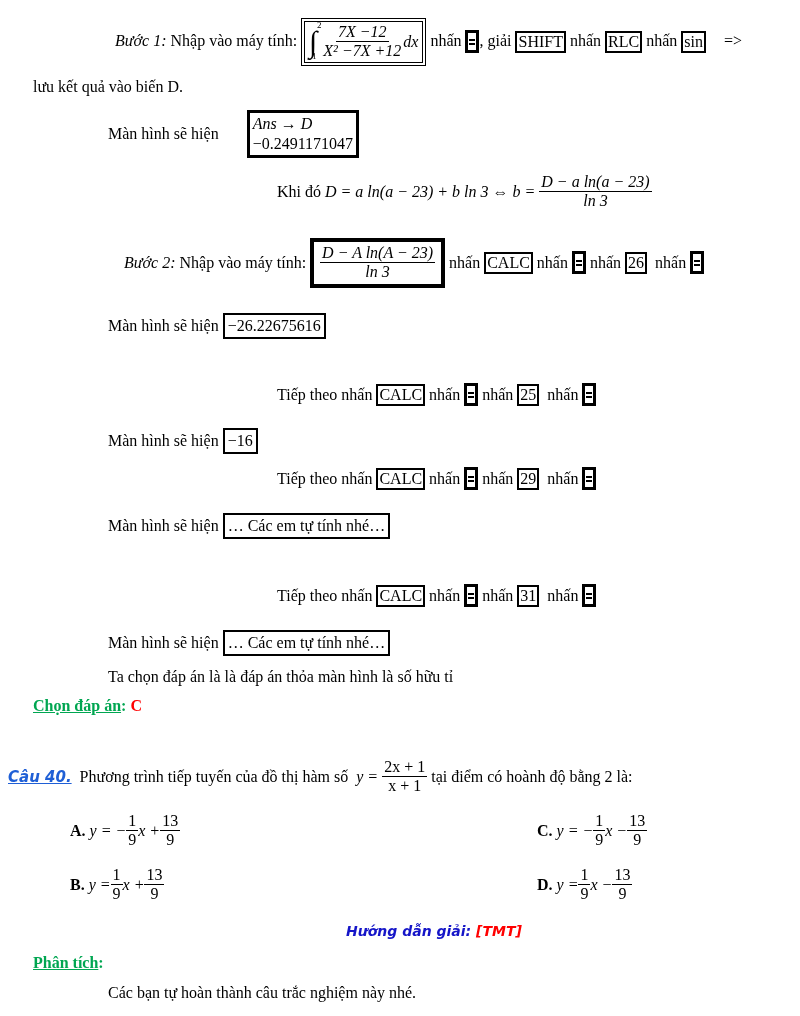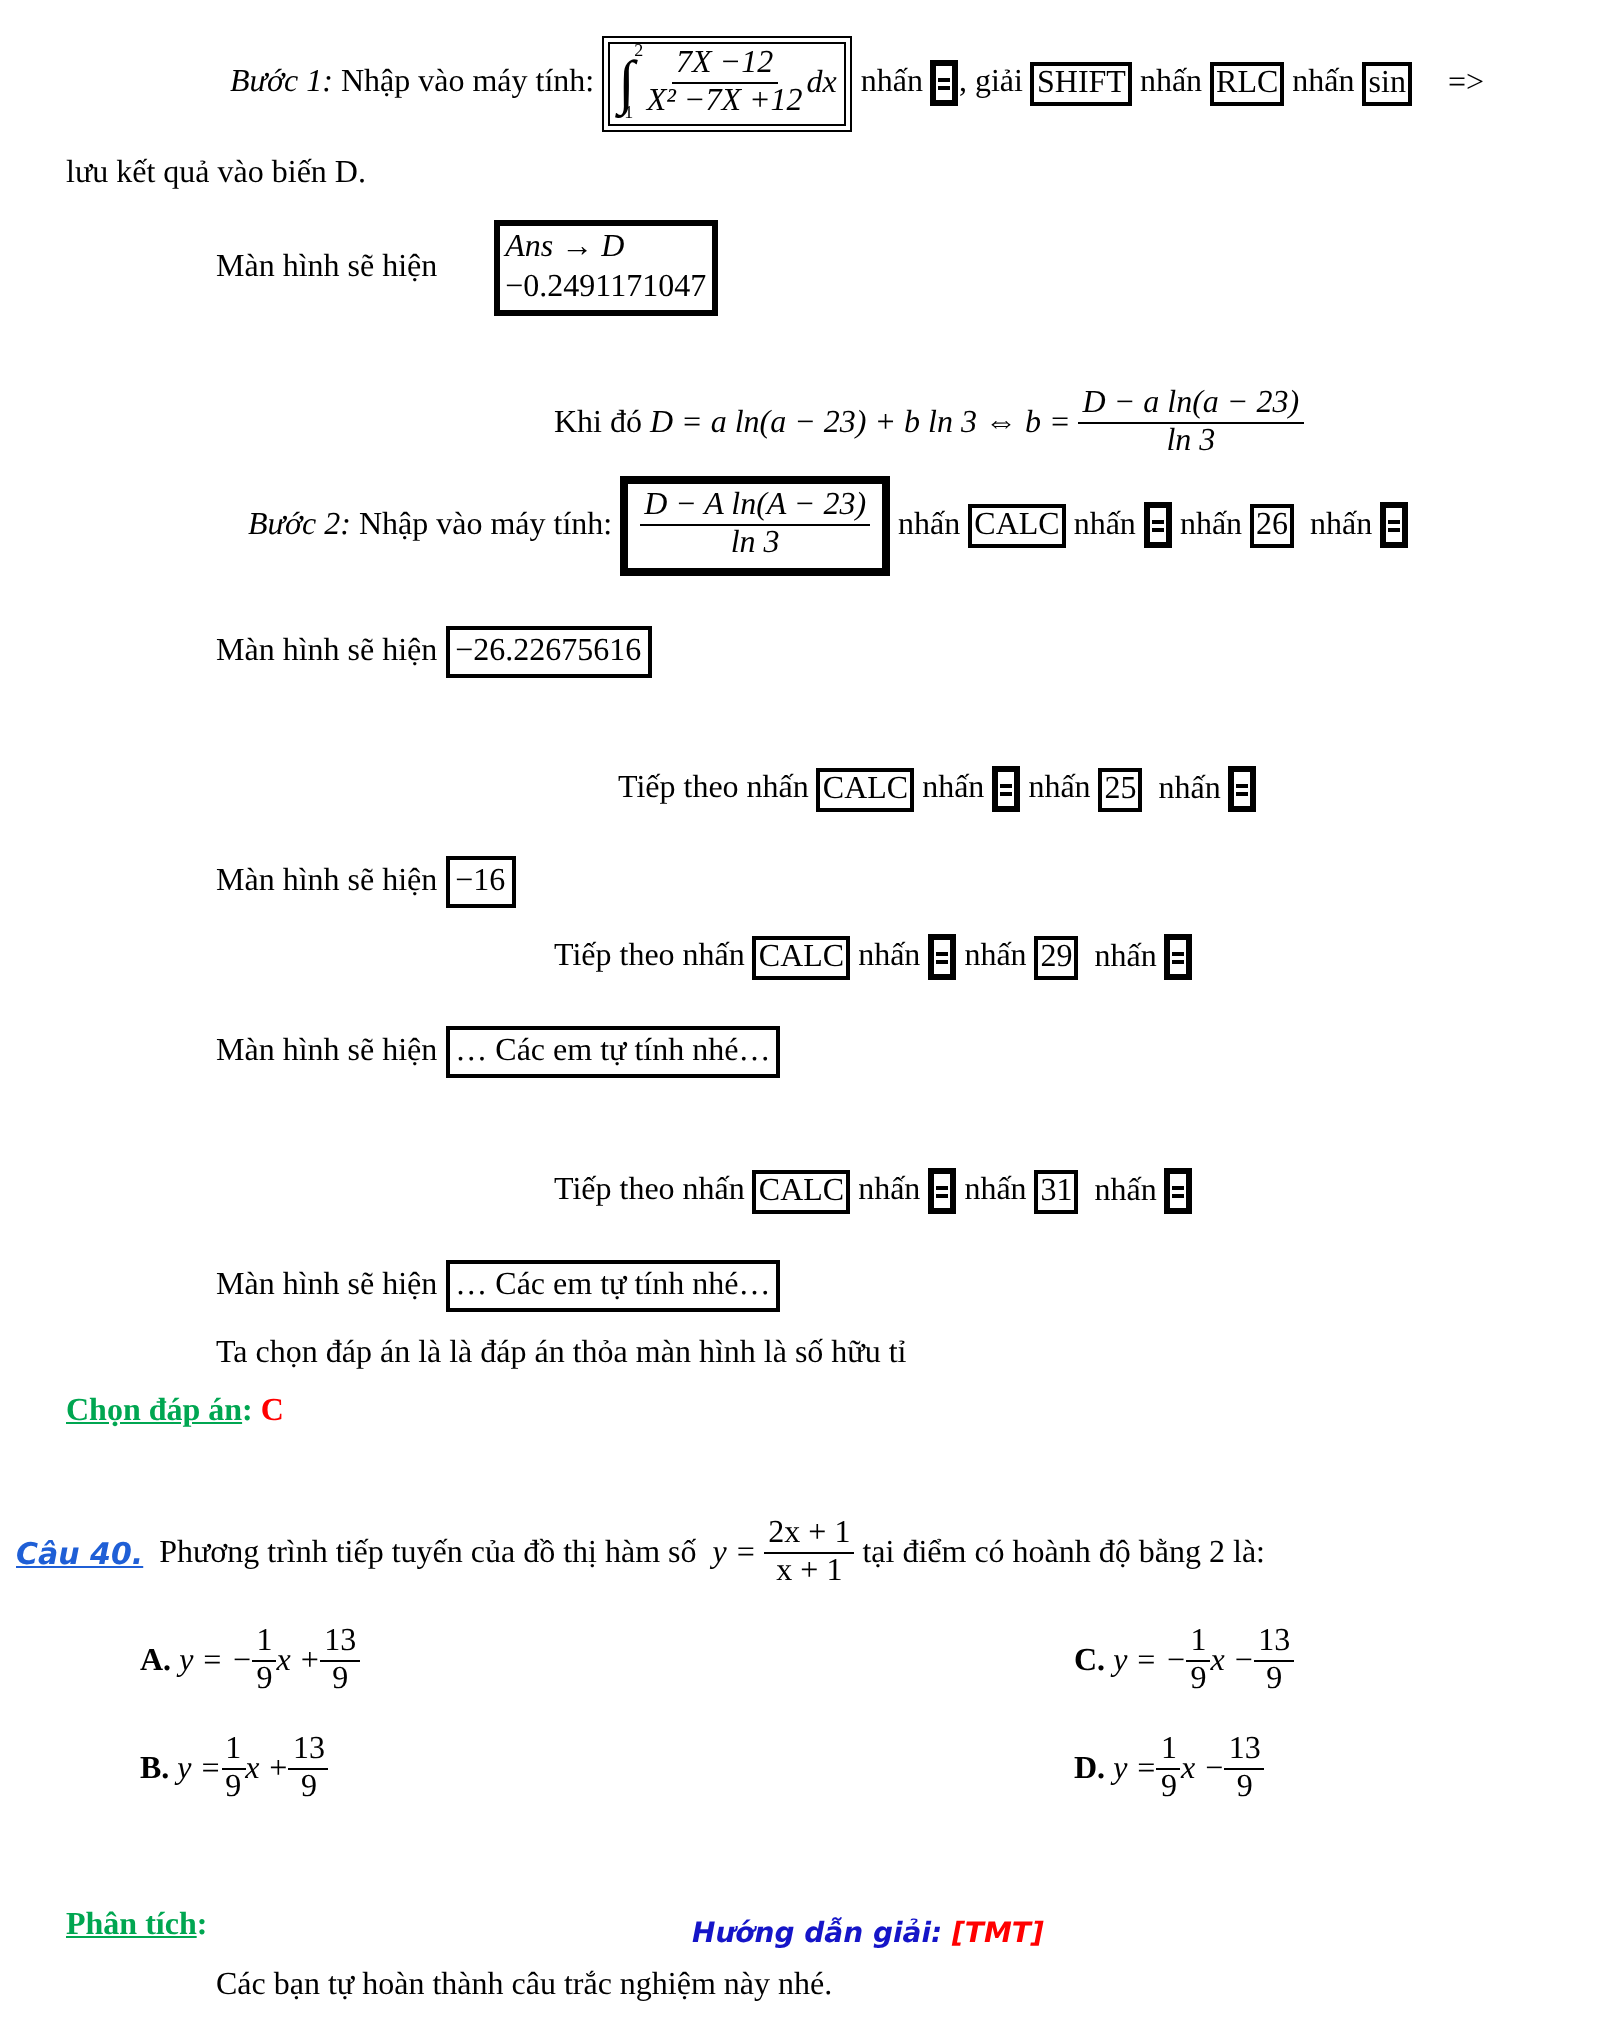--- a/index.html
+++ b/index.html
@@ -76,21 +76,21 @@
 <div class="abs" style="left:33px; top:78px;">lưu kết quả vào biến D.</div>
 
 <div class="abs" style="left:108px; top:110px;">
   <span style="vertical-align:middle;">Màn hình sẽ hiện</span>
   <span class="bigbox" style="padding:1px 3px; line-height:20px;margin-left:24px;">
     <span class="mi">Ans → D</span><br>
     <span>−0.2491171047</span>
   </span>
 </div>
 
-<div class="abs" style="left:277px; top:173px;margin-top:20px;">
+<div class="abs" style="left:277px; top:173px;">
   <span style="vertical-align:middle;">Khi đó</span>
   <span class="mi" style="vertical-align:middle;">D = a ln(a − 23) + b ln 3 ⇔ b =</span>
   <span class="frac mi">
     <span class="num">D − a ln(a − 23)</span>
     <span class="den">ln 3</span>
   </span>
 </div>
 
 <div class="abs" style="left:124px; top:238px;">
   <span class="it" style="vertical-align:middle;">Bước 2:</span>
@@ -109,21 +109,21 @@
   <span class="box">26</span>
   <span style="vertical-align:middle; margin-left:4px;">nhấn</span>
   <span class="eqkey"></span>
 </div>
 
 <div class="abs" style="left:108px; top:313px;">
   <span style="vertical-align:middle;">Màn hình sẽ hiện</span>
   <span class="screen">−26.22675616</span>
 </div>
 
-<div class="abs" style="left:277px; top:383px;margin-left:32px;">
+<div class="abs" style="left:277px; top:383px;">
   <span style="vertical-align:middle;">Tiếp theo nhấn</span>
   <span class="box">CALC</span>
   <span style="vertical-align:middle;">nhấn</span>
   <span class="eqkey"></span>
   <span style="vertical-align:middle;">nhấn</span>
   <span class="box">25</span>
   <span style="vertical-align:middle; margin-left:4px;">nhấn</span>
   <span class="eqkey"></span>
 </div>
 
@@ -216,21 +216,21 @@
   <span class="opt-label" style="vertical-align:middle;">D.</span>
   <span class="mi" style="vertical-align:middle;">y =</span><span class="frac">
       <span class="num">1</span>
       <span class="den">9</span>
     </span><span class="mi" style="vertical-align:middle;">x −</span><span class="frac">
       <span class="num">13</span>
       <span class="den">9</span>
     </span>
 </div>
 
-<div class="abs guide" style="left:346px; top:923px;margin-top:36px;">
+<div class="abs guide" style="left:346px; top:923px;">
   <span>Hướng dẫn giải:</span>
   <span class="tag">[TMT]</span>
 </div>
 
 <div class="abs green" style="left:33px; top:954px;">
   <u>Phân tích</u><span>:</span>
 </div>
 <div class="abs" style="left:108px; top:984px;">Các bạn tự hoàn thành câu trắc nghiệm này nhé.</div>
 
 </body></html>

